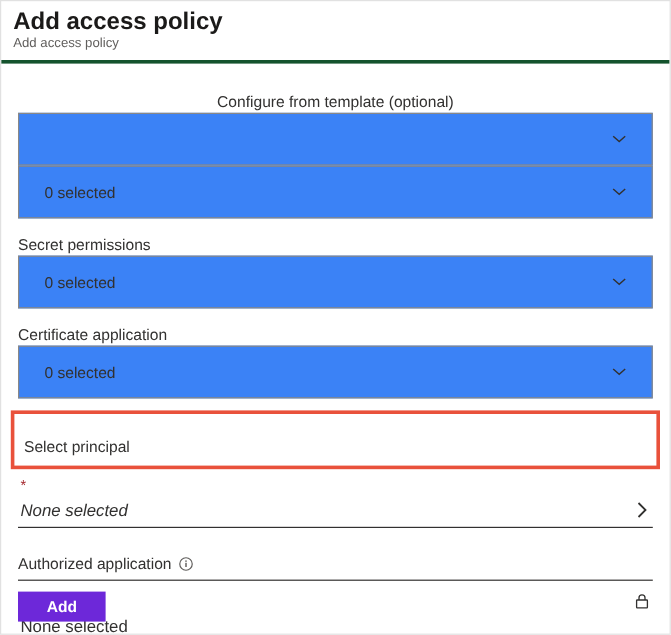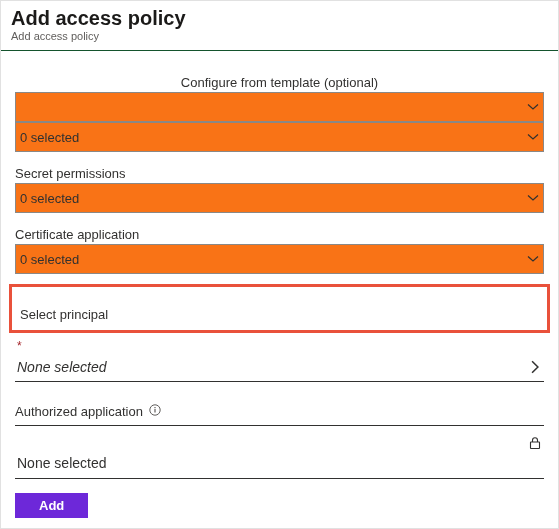--- a/index.html
+++ b/index.html
@@ -8,21 +8,21 @@
     font-family: "Segoe UI", Arial, sans-serif;
     color:#323130;
     width:559px;
     height:529px;
     border:1px solid #e1e1e1;
     position:relative;
     background:#fff;
   }
   .header {
     padding:6px 10px 8px 10px;
-    border-bottom:1px solid #14532d;
+    border-bottom:3px solid #14532d;
   }
   .header h1 {
     margin:0;
     font-size:20px;
     font-weight:600;
     color:#1b1a19;
   }
   .header .sub {
     font-size:11px;
     color:#605e5c;
@@ -33,27 +33,27 @@
   }
   .label {
     font-size:13px;
     color:#323130;
     margin-top:14px;
     margin-bottom:2px;
   }
   .first-label { margin-top:10px;text-align:center; }
   .select {
     width:100%;
-    height:30px;
+    height:44px;
     border:1px solid #8a8886;
-    background:#f97316;
+    background:#3b82f6;
     display:flex;
     align-items:center;
     justify-content:space-between;
-    padding:0 4px;
+    padding:0 21px;
     font-size:13px;
     color:#323130;
     cursor:pointer;
   }
   .select .val { white-space:nowrap; overflow:hidden; }
   .chev-down {
     width:12px; height:12px; flex-shrink:0;
   }
   .highlight-box {
     border:3px solid #e9513b;
@@ -77,20 +77,21 @@
     padding:4px 2px 6px 2px;
     margin-top:2px;
     cursor:pointer;
   }
   .picker-row .none { font-style:italic; font-size:14px; color:#323130; }
   .chev-right { width:14px; height:14px; flex-shrink:0; }
   .auth-label {
     font-size:13px;
     margin-top:22px;
     display:flex;
+    align-items:center;
     gap:6px;
     border-bottom:1px solid #323130;
     padding-bottom:6px;
   }
   .info-icon {
     width:12px; height:12px; flex-shrink:0;
   }
   .auth-row {
     display:flex;
     align-items:center;

